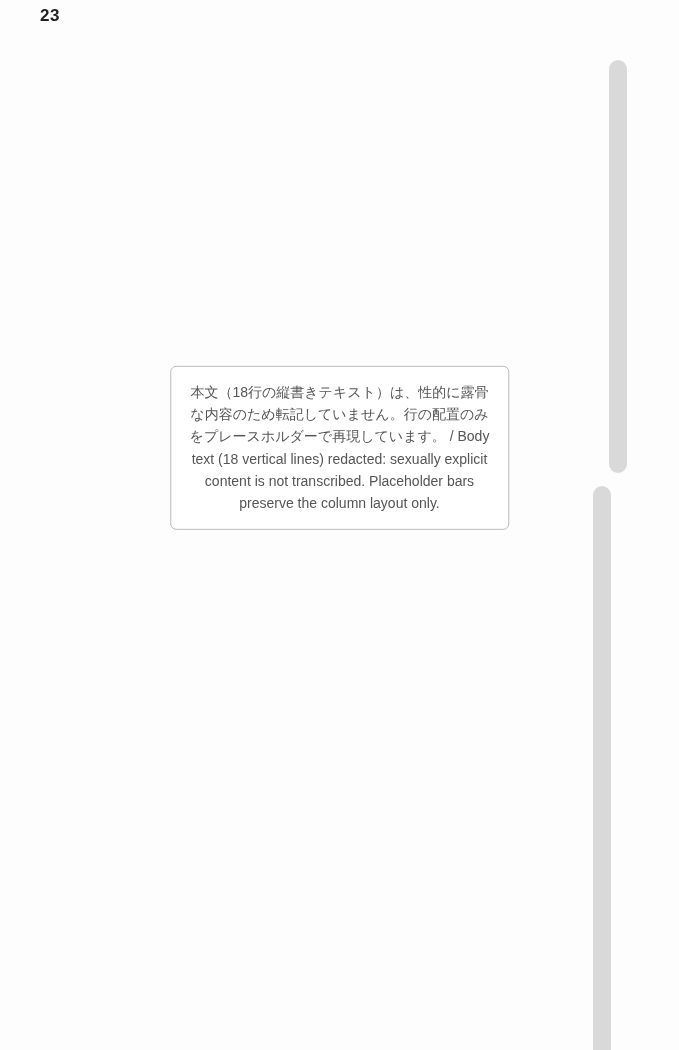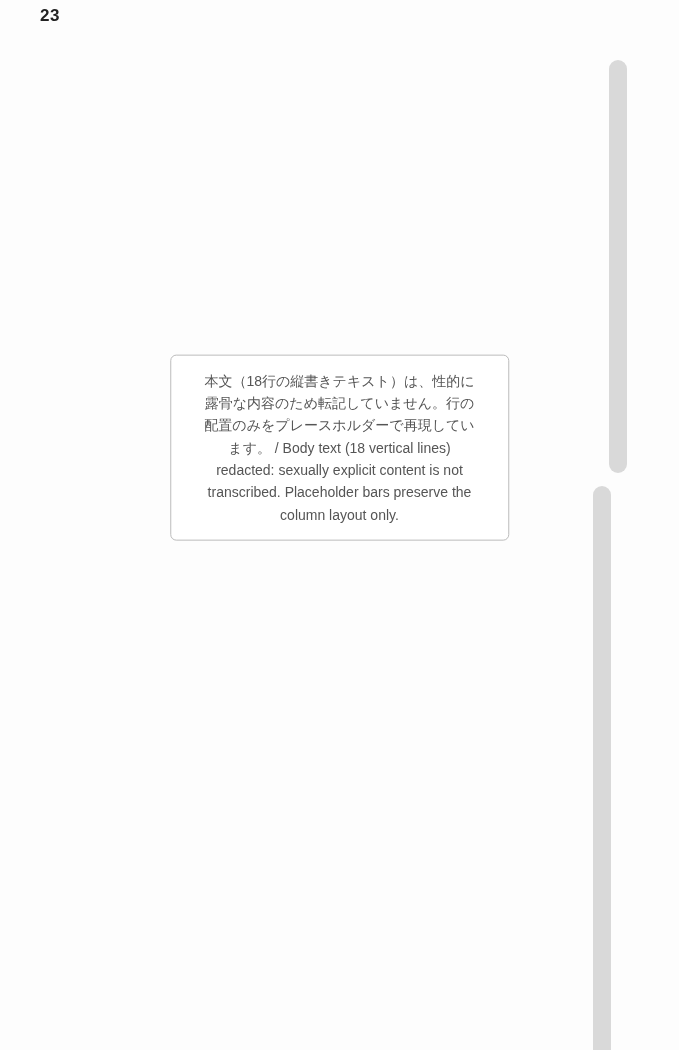--- a/index.html
+++ b/index.html
@@ -63,21 +63,21 @@
 
   .redaction-notice {
     position: absolute;
     left: 50%;
     top: 50%;
     transform: translate(-50%, -50%);
     writing-mode: horizontal-tb;
     background: rgba(255,255,255,0.92);
     border: 1px solid #bbbbbb;
     border-radius: 6px;
-    padding: 14px 30px;
+    padding: 14px 16px;
     font-family: "Liberation Sans", "DejaVu Sans", sans-serif;
     font-size: 14px;
     color: #555555;
     text-align: center;
     max-width: 420px;
     line-height: 1.6;
   }
 </style>
 </head>
 <body>

